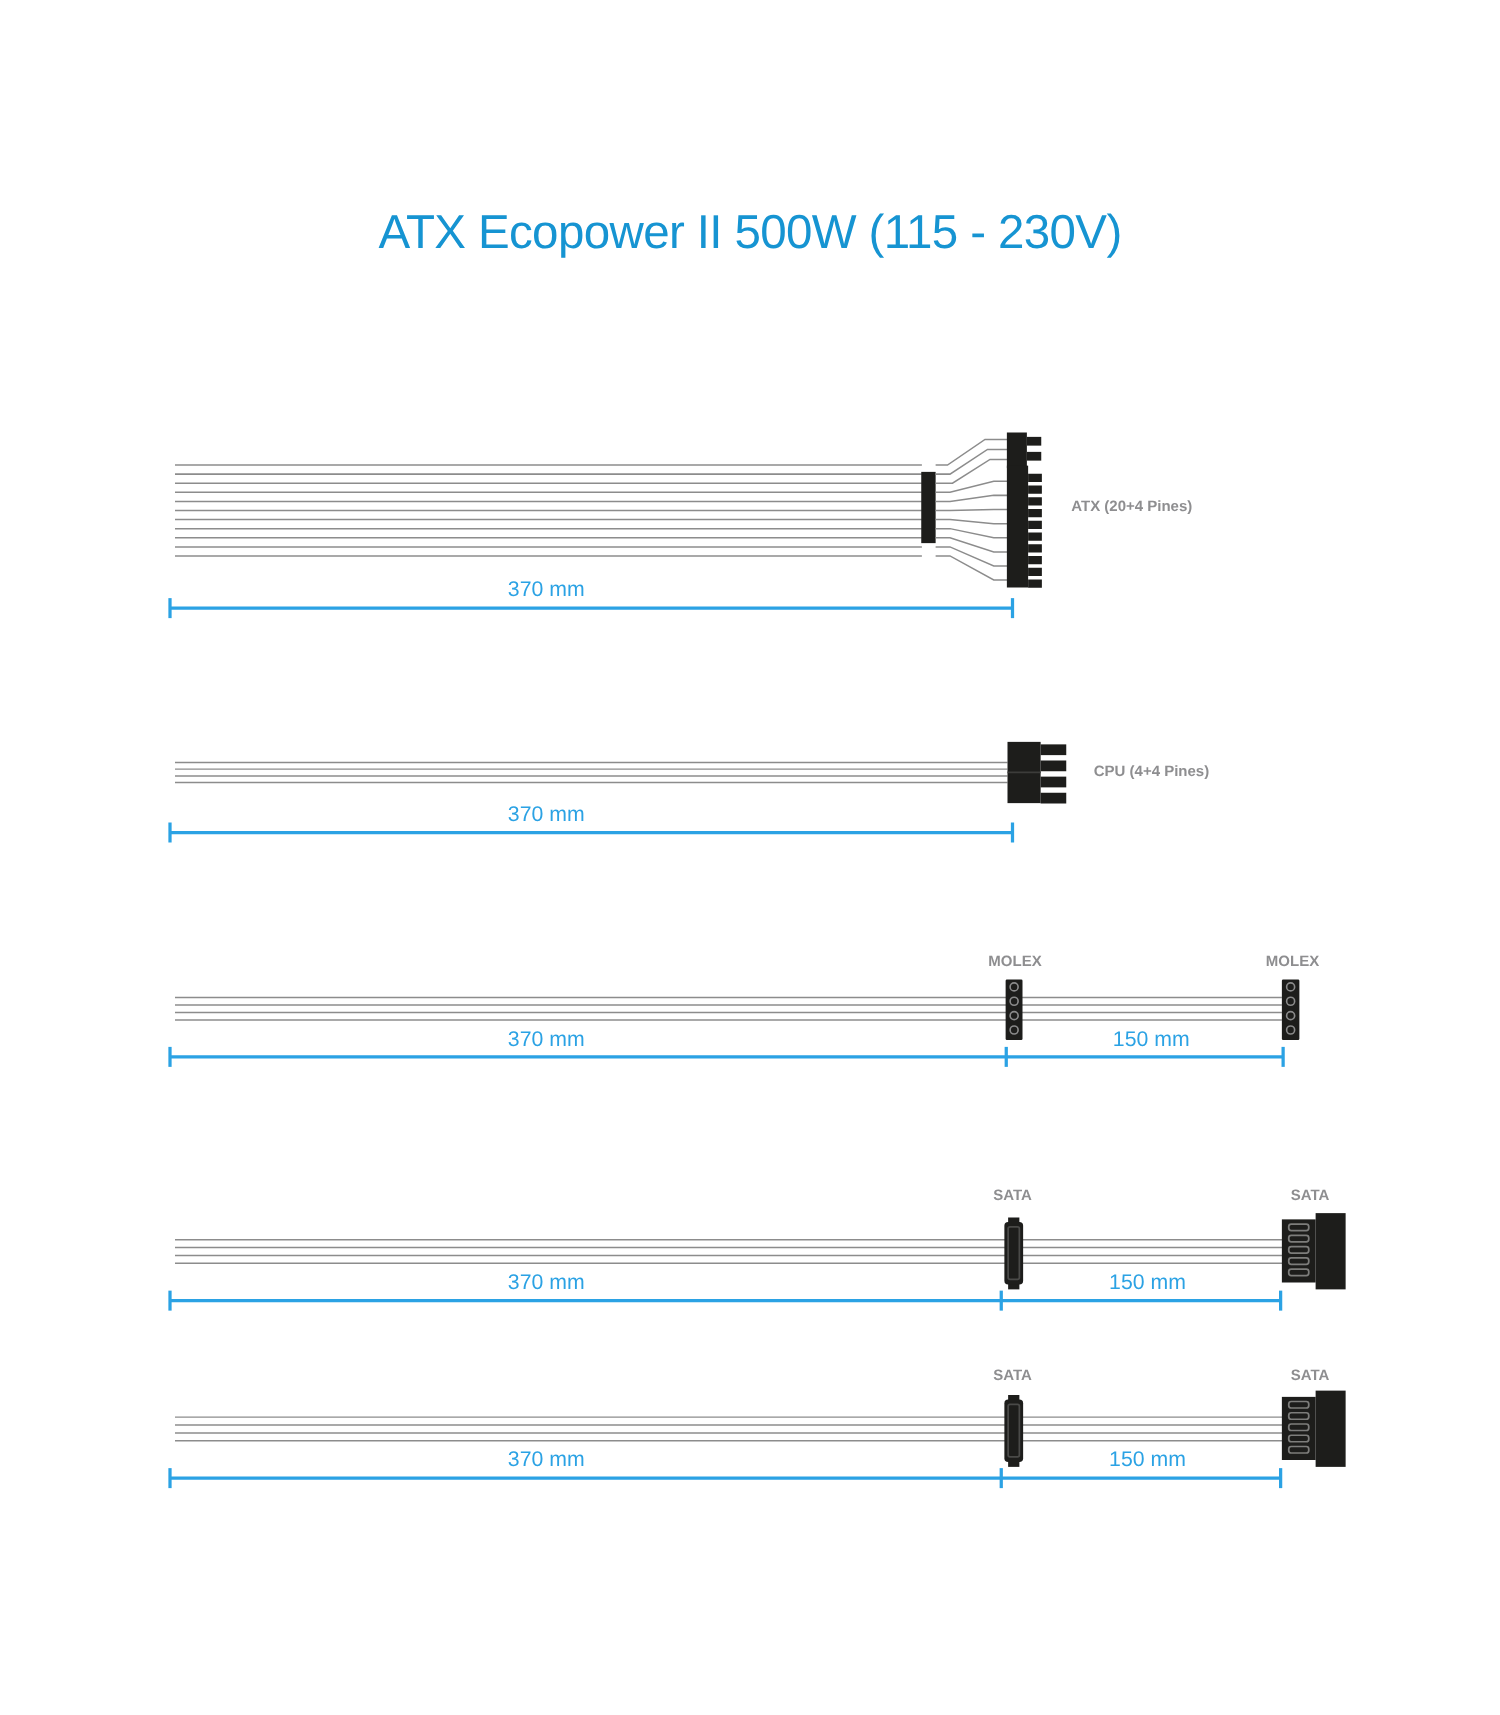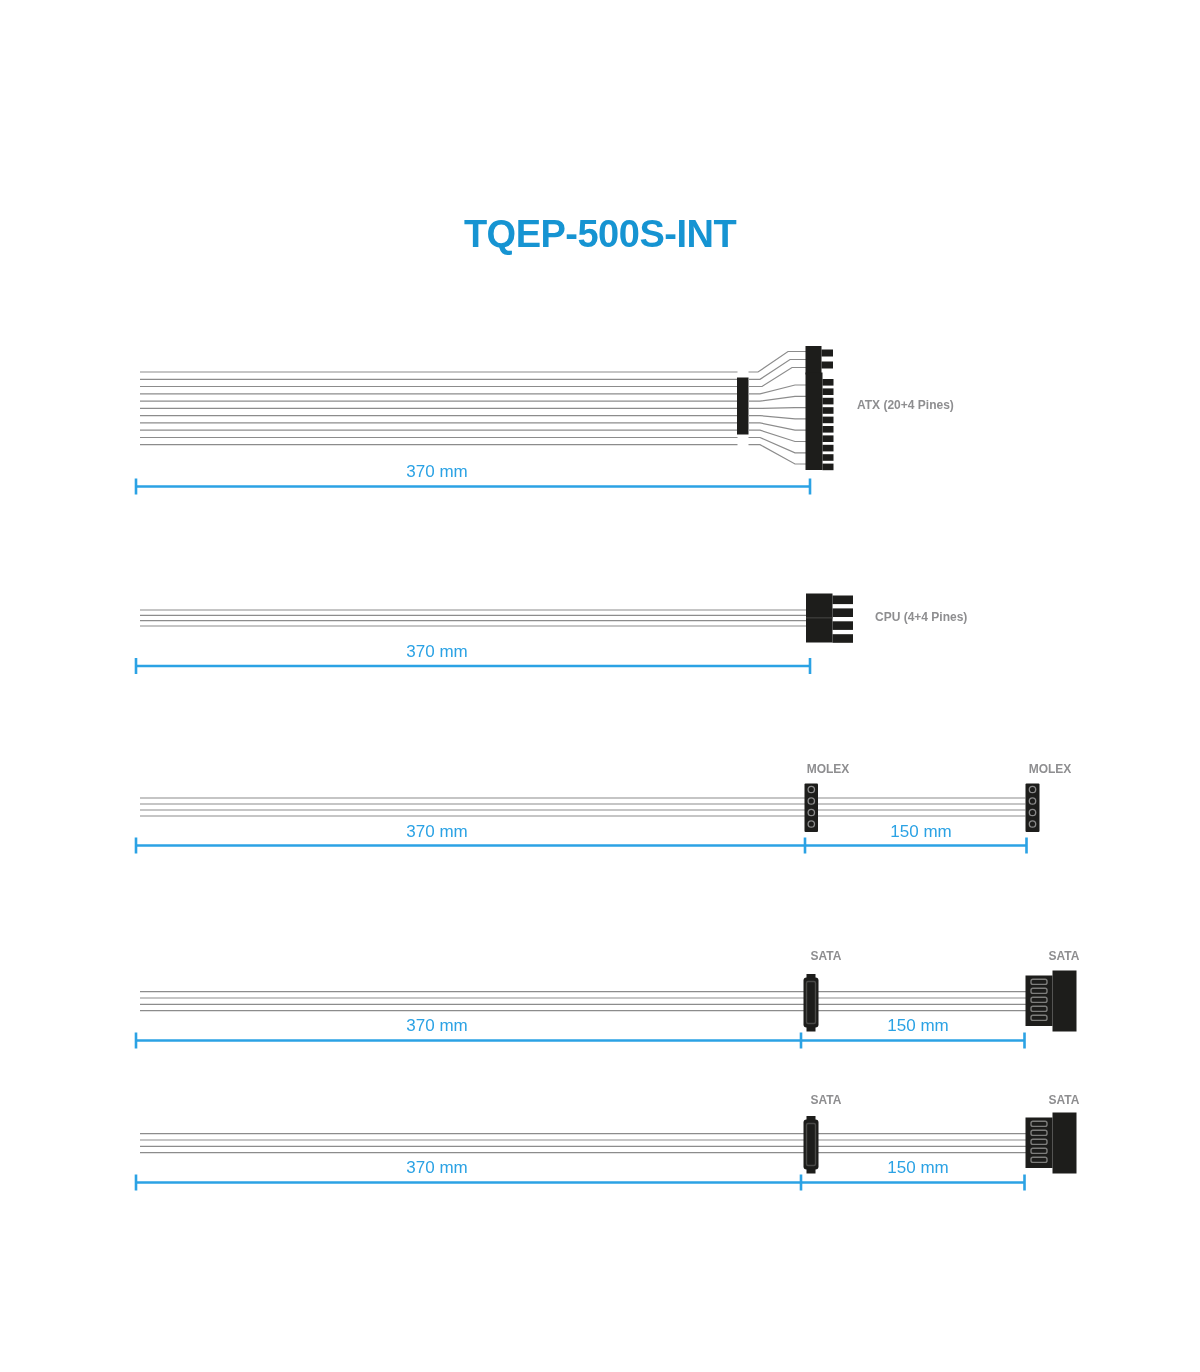--- a/index.html
+++ b/index.html
@@ -20,32 +20,32 @@
   .connector{fill:var(--connector_black);stroke:none;}
   .split{stroke:#3c3c3a;stroke-width:1.4;}
   .molex-hole{fill:none;stroke:#8a8a8a;stroke-width:1.3;}
   .sata-inner{fill:none;stroke:#4a4a48;stroke-width:1.4;}
   .sata-slot{fill:none;stroke:#7d7d7b;stroke-width:1.4;}
   .dim{stroke:var(--dimension_blue);stroke-width:2.6;fill:none;}
   .lbl{
     position:absolute;font-size:12px;line-height:22px;font-weight:bold;
     color:var(--label_gray);white-space:nowrap;
   }
-  .lbl.centered{transform:translateX(-50%);margin-left:16px;}
+  .lbl.centered{transform:translateX(-50%);}
   .dim-lbl{
     position:absolute;font-size:17px;line-height:22px;color:var(--dimension_blue);
     white-space:nowrap;transform:translateX(-50%);
   }
 </style>
 </head>
 <body>
 
 <div class="page">
 
-  <div class="model">TQEP-500S-INT</div>
+  <div class="title">ATX Ecopower II 500W (115 - 230V)</div>
 
   <svg width="1200" height="1372" viewBox="0 0 1200 1372">
 
     <g>
       <g class="wire">
         <line x1="140" y1="372" x2="737.5" y2="372"></line>
         <line x1="140" y1="379.3" x2="737.5" y2="379.3"></line>
         <line x1="140" y1="386.5" x2="737.5" y2="386.5"></line>
         <line x1="140" y1="393.8" x2="737.5" y2="393.8"></line>
         <line x1="140" y1="401.1" x2="737.5" y2="401.1"></line>

